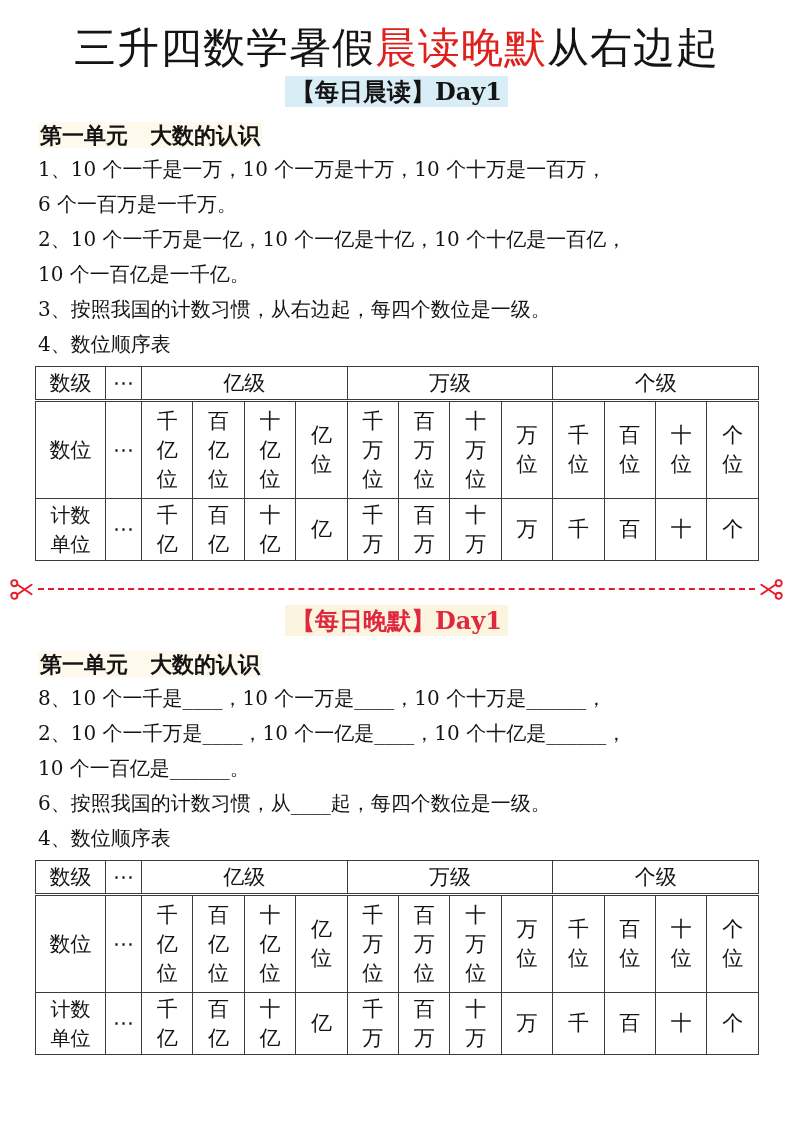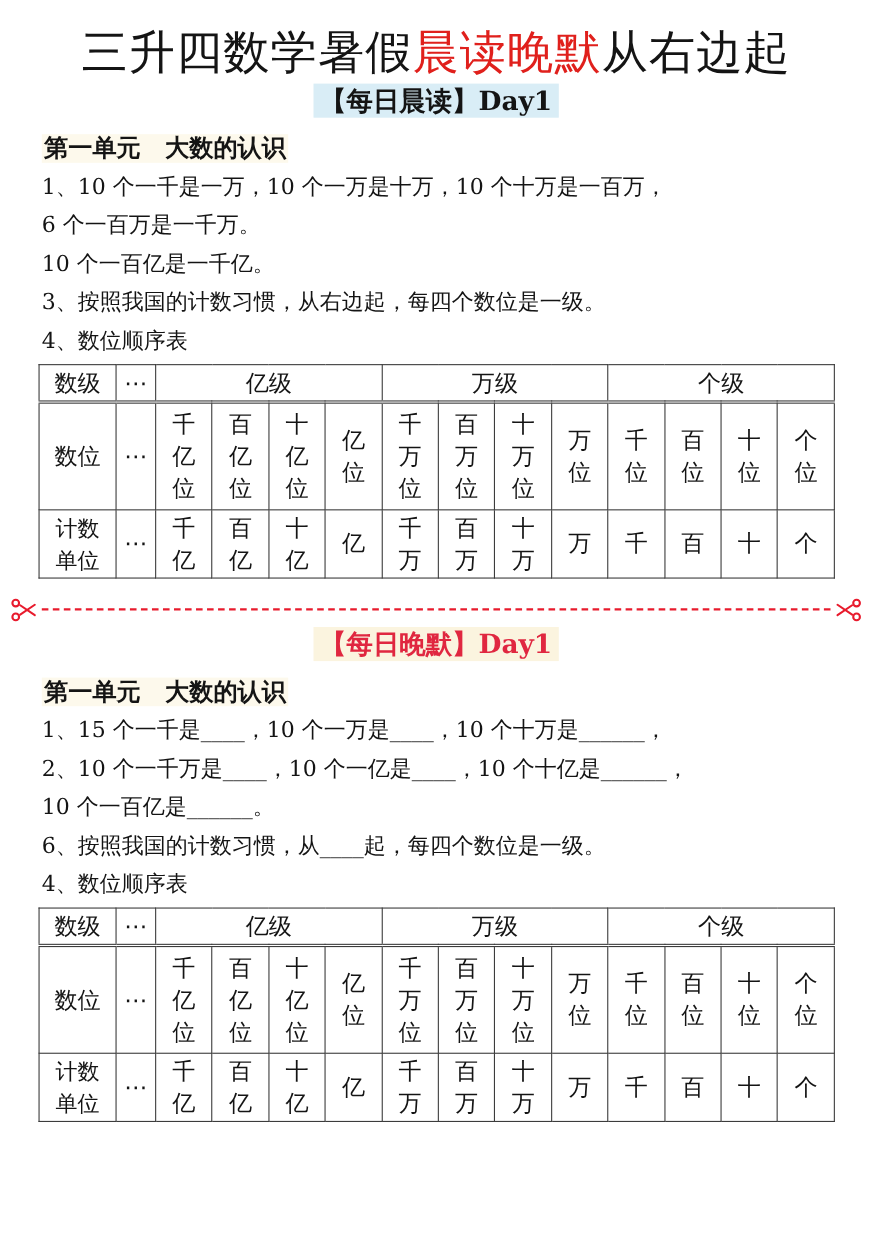--- a/index.html
+++ b/index.html
@@ -108,20 +108,21 @@
     <span class="hl">【每日晨读】Day1</span>
   </div>
 
   <div class="unit-heading">
     <span class="hl2">第一单元　大数的认识</span>
   </div>
 
   <div class="content">
     <p>1、10 个一千是一万，10 个一万是十万，10 个十万是一百万，</p>
     <p>6 个一百万是一千万。</p>
+    <p>2、10 个一千万是一亿，10 个一亿是十亿，10 个十亿是一百亿，</p>
     <p>10 个一百亿是一千亿。</p>
     <p>3、按照我国的计数习惯，从右边起，每四个数位是一级。</p>
     <p>4、数位顺序表</p>
   </div>
 
   <table class="num-table">
     <colgroup>
       <col class="c-label">
         <col class="c-dots">
       <col>
@@ -225,21 +226,21 @@
 
   <div class="section-header evening" style="margin-top:2px;">
     <span class="hl">【每日晚默】Day1</span>
   </div>
 
   <div class="unit-heading">
     <span class="hl2">第一单元　大数的认识</span>
   </div>
 
   <div class="content">
-    <p>1、15 个一千是____，10 个一万是____，10 个十万是______，</p>
+    <p>8、10 个一千是____，10 个一万是____，10 个十万是______，</p>
     <p>2、10 个一千万是____，10 个一亿是____，10 个十亿是______，</p>
     <p>10 个一百亿是______。</p>
     <p>6、按照我国的计数习惯，从____起，每四个数位是一级。</p>
     <p>4、数位顺序表</p>
   </div>
 
   <table class="num-table">
     <colgroup>
       <col class="c-label">
         <col class="c-dots">

